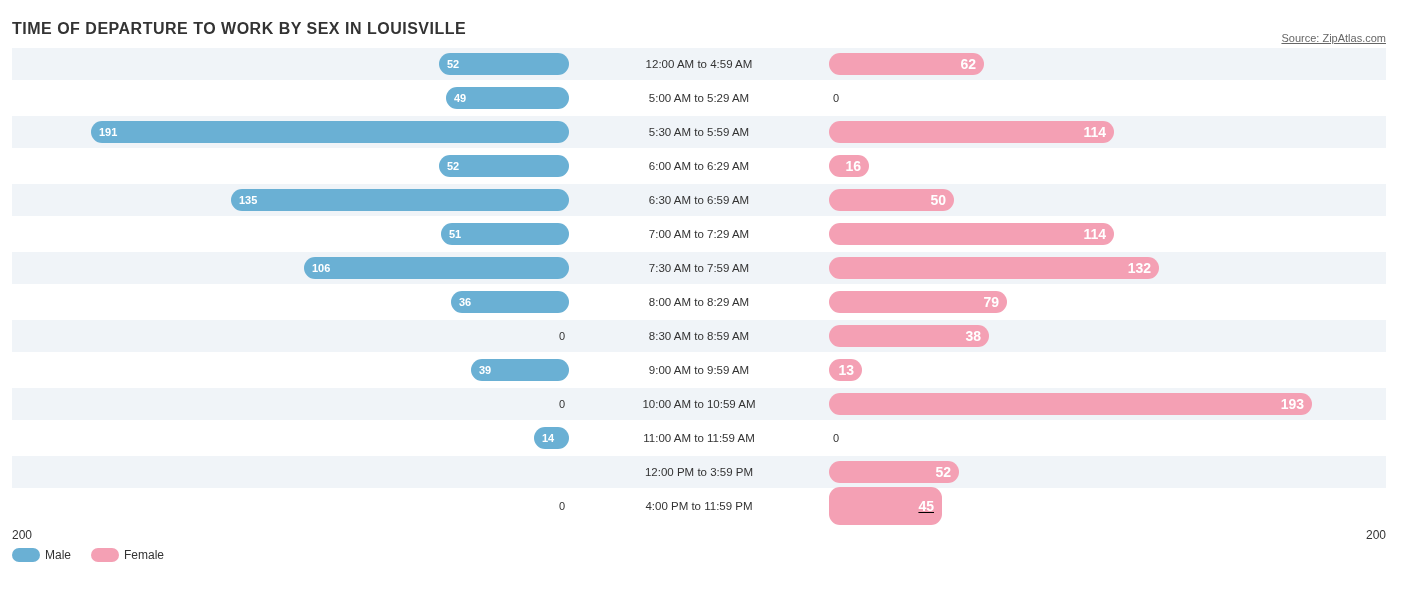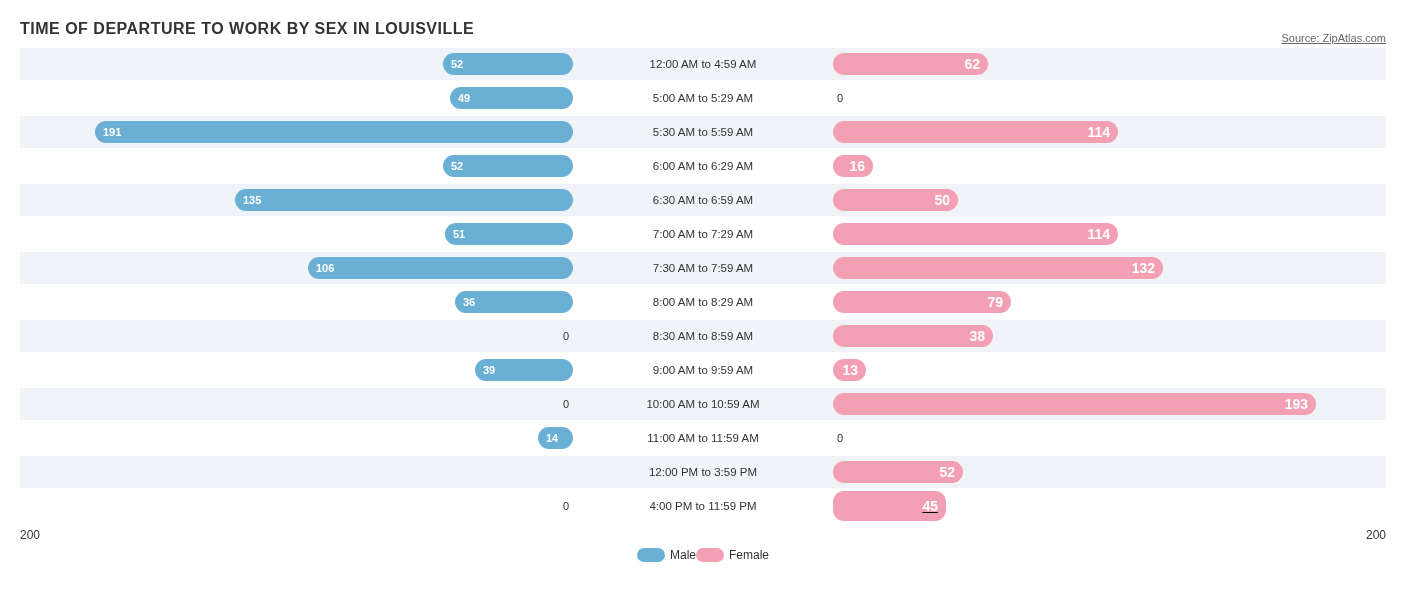--- a/index.html
+++ b/index.html
@@ -8,21 +8,21 @@
       font-family: Arial, sans-serif;
       width: 1406px;
       height: 595px;
       overflow: hidden;
       position: relative;
     }
     .chart-container {
       width: 1406px;
       height: 595px;
       background: #fff;
-      padding: 20px 20px 40px 20px;
+      padding: 20px 20px 40px 12px;
       position: relative;
     }
     .chart-title {
       font-size: 16px;
       font-weight: bold;
       color: #333;
       text-transform: uppercase;
       letter-spacing: 0.5px;
       margin-bottom: 10px;
     }
@@ -102,22 +102,22 @@
     .female-value-inside {
       font-size: 14px;
       color: #fff;
       font-weight: bold;
       padding-right: 8px;
       text-align: right;
       flex: 1;
     }
     .legend {
       display: flex;
-      justify-content: center;
-      align-items: center;
+      align-items: center;
+      gap: 20px;
       margin-top: 6px;
       font-size: 12px;
       color: #333;
     }
     .legend-item {
       display: flex;
       align-items: center;
       gap: 5px;
     }
     .legend-swatch {
@@ -298,21 +298,21 @@
           </div>
         </div>
       </div>
       <div class="row" style="background: rgb(255, 255, 255);">
         <div class="male-side">
           <span class="male-value">0</span>
           <div style="width: 0px; height: 22px; background: rgb(106, 176, 212); border-radius: 11px; display: flex; align-items: center; justify-content: flex-start;"></div>
         </div>
         <div class="label-area">4:00 PM to 11:59 PM</div>
         <div class="female-side">
-          <div style="width: 113px; height: 30px; background: rgb(244, 160, 180); border-radius: 11px; display: flex; align-items: center; justify-content: flex-start; text-decoration: underline;">
+          <div style="width: 113px; height: 38px; background: rgb(244, 160, 180); border-radius: 11px; display: flex; align-items: center; justify-content: flex-start; text-decoration: underline;">
             <span class="female-value-inside">45</span>
           </div>
         </div>
       </div>
       <div style="display: flex; justify-content: space-between; padding: 4px 0px 0px; font-size: 12px; color: rgb(51, 51, 51);">
         <span>200</span>
         <span>200</span>
       </div>
     </div>
 

